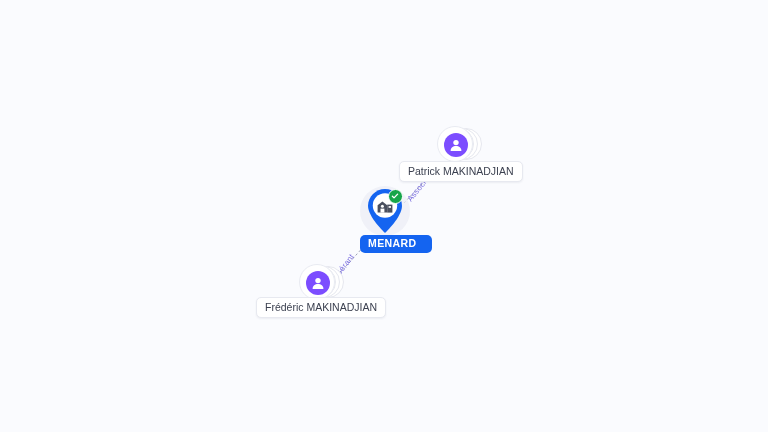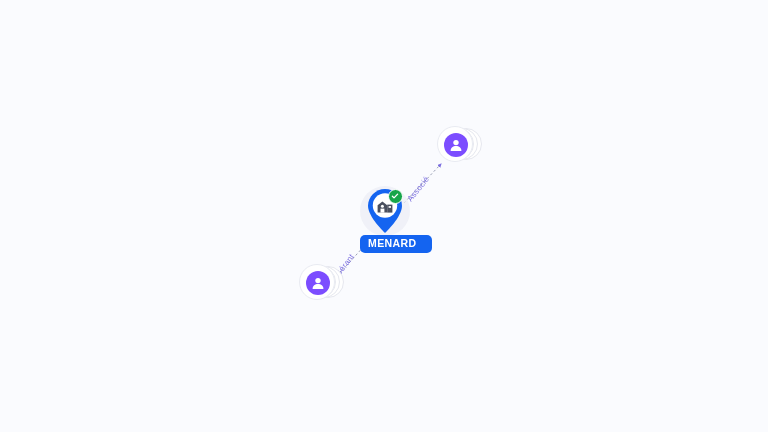--- a/index.html
+++ b/index.html
@@ -231,29 +231,31 @@
     <div class="avatar-ring">
       <div class="avatar-circle">
         <svg viewBox="0 0 14 14" width="14" height="14">
           <circle cx="7" cy="4.6" r="2.7" fill="#ffffff"></circle>
           <path d="M1.6 13 C1.6 9.6 4 8 7 8 C10 8 12.4 9.6 12.4 13 Z" fill="#ffffff"></path>
         </svg>
       </div>
     </div>
   </div>
 
+  <div class="name-tooltip" id="name-tooltip-patrick">Patrick MAKINADJIAN</div>
 
   <div class="person-node" id="person-node-frederic">
     <div class="stack-card s3"></div>
     <div class="stack-card s2"></div>
     <div class="stack-card s1"></div>
     <div class="avatar-ring">
       <div class="avatar-circle">
         <svg viewBox="0 0 14 14" width="14" height="14">
           <circle cx="7" cy="4.6" r="2.7" fill="#ffffff"></circle>
           <path d="M1.6 13 C1.6 9.6 4 8 7 8 C10 8 12.4 9.6 12.4 13 Z" fill="#ffffff"></path>
         </svg>
       </div>
     </div>
   </div>
 
+  <div class="name-tooltip" id="name-tooltip-frederic">Frédéric MAKINADJIAN</div>
 
 </div>
 
 </body></html>

